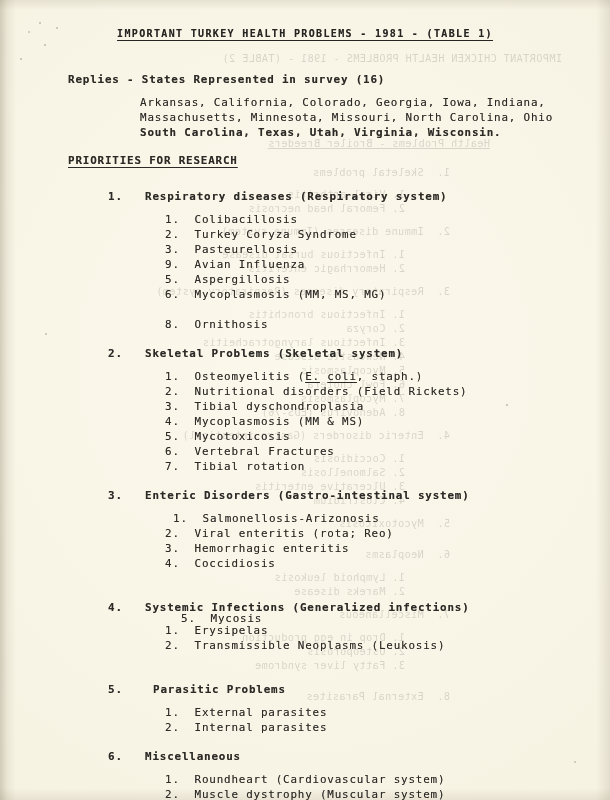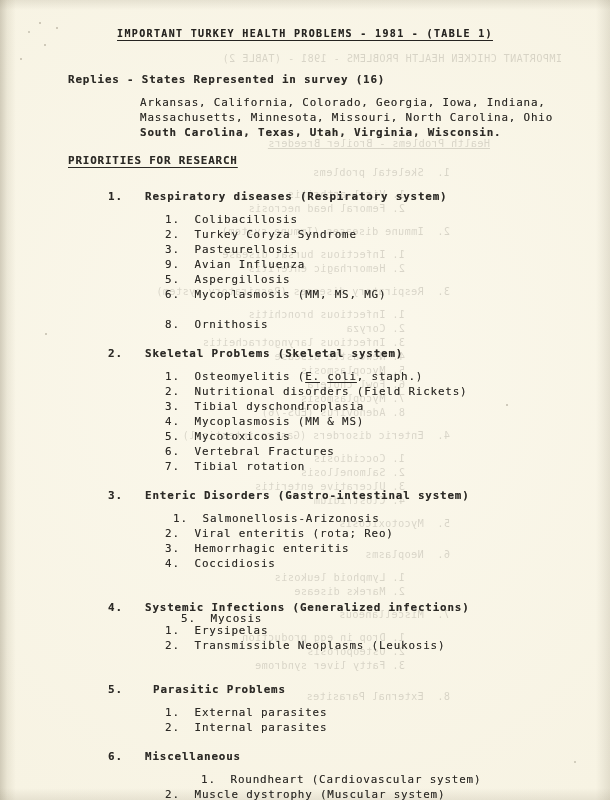--- a/index.html
+++ b/index.html
@@ -209,21 +209,21 @@
     <div class="line" style="left:165px; top:623px;">1.  Erysipelas</div>
     <div class="line" style="left:165px; top:638px;">2.  Transmissible Neoplasms (Leukosis)</div>
 
     <div class="line bold" style="left:108px; top:682px;">5.</div>
     <div class="line bold" style="left:145px; top:682px;padding-left:8px;">Parasitic Problems</div>
     <div class="line" style="left:165px; top:705px;">1.  External parasites</div>
     <div class="line" style="left:165px; top:720px;">2.  Internal parasites</div>
 
     <div class="line bold" style="left:108px; top:749px;">6.</div>
     <div class="line bold" style="left:145px; top:749px;">Miscellaneous</div>
-    <div class="line" style="left:165px; top:772px;margin-left:36px;">1.  Roundheart (Cardiovascular system)</div>
+    <div class="line" style="left:165px; top:772px;">1.  Roundheart (Cardiovascular system)</div>
     <div class="line" style="left:165px; top:787px;">2.  Muscle dystrophy (Muscular system)</div>
 
   </div>
 
   <div class="speck" style="left:28px; top:31px; width:2px; height:2px;"></div>
   <div class="speck" style="left:44px; top:44px; width:1.5px; height:1.5px;"></div>
   <div class="speck" style="left:20px; top:58px; width:1.5px; height:1.5px;"></div>
   <div class="speck" style="left:56px; top:27px; width:1.5px; height:1.5px;"></div>
   <div class="speck" style="left:39px; top:22px; width:1.5px; height:1.5px;"></div>
   <div class="speck" style="left:574px; top:761px; width:2px; height:2px;"></div>

